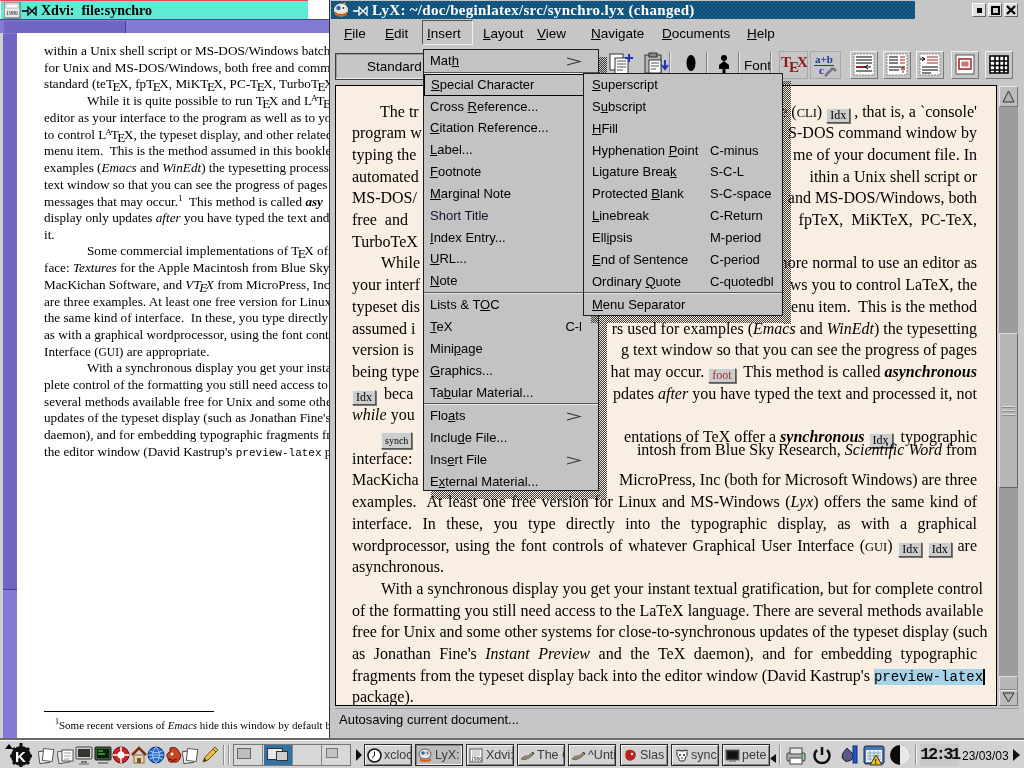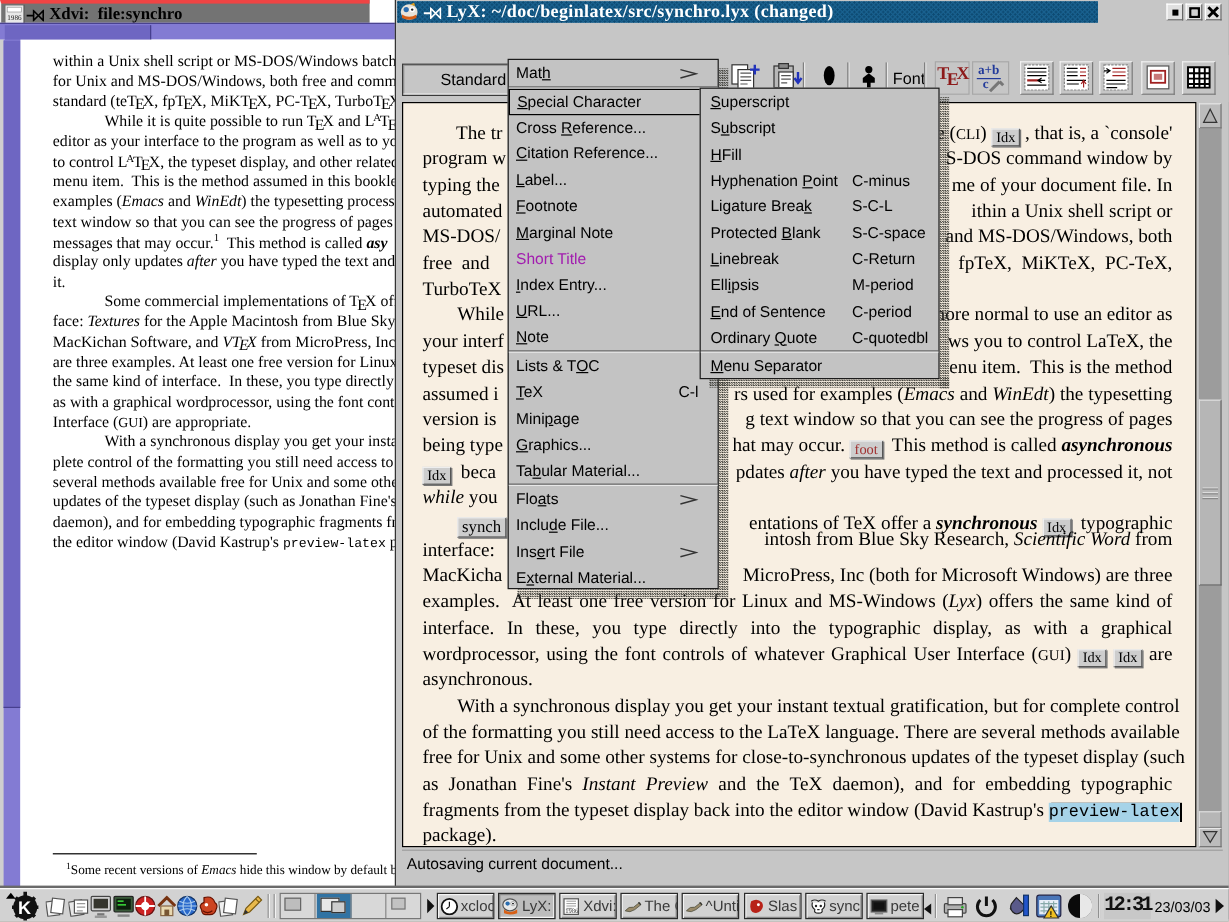--- a/index.html
+++ b/index.html
@@ -20,21 +20,21 @@
 .mi .arr{position:absolute;right:16px;top:7px}
 .tb{position:absolute;top:3px;width:48px;height:22px;background:#d2d2d2;border:1px solid #2a2a2a;box-shadow:inset 1px 1px 0 #f4f4f4,inset -1px -1px 0 #8a8a8a;overflow:hidden;white-space:nowrap}
 .tb svg{position:absolute;left:2px;top:3px}
 .tb span{position:absolute;left:19px;top:3px;font-size:12.5px;color:#3a3a3a}
 .tb.dn{background:#bdbdbd;box-shadow:inset 1px 1px 0 #8a8a8a,inset -1px -1px 0 #f4f4f4}
 </style></head>
 <body>
 
 <div class="ab" id="xdvi" style="left:0;top:0;width:333px;height:740px;background:#fff">
 
-  <div class="ab" style="left:0;top:0;width:308px;height:19px;background:#737373;border-top:3px solid #ef4444;border-left:1px solid #efefef">
+  <div class="ab" style="left:0;top:0;width:308px;height:19px;background:#5eead4;border-top:1px solid #ef4444;border-left:1px solid #efefef">
     <svg class="ab" style="left:3px;top:1px" width="17" height="17">
         <rect x="0" y="0" width="16" height="16" fill="#e8e8e8" stroke="#555"></rect>
         <rect x="2" y="2" width="12" height="4" fill="#fff" stroke="#888" stroke-width="0.5"></rect>
         <text x="2" y="13" font-size="6" fill="#222" font-family="Liberation Serif">1986</text>
       </svg>
     <svg class="ab" style="left:21px;top:5px" width="16" height="10">
         <path d="M0 5 H6" stroke="#000" stroke-width="1.6"></path>
         <path d="M6 1 L6 9 L14 1 L14 9 Z" fill="none" stroke="#000" stroke-width="1.3"></path>
       </svg>
     <div class="ab ser nw" style="left:40px;top:0px;height:19px;line-height:20px;font-weight:bold;font-size:14px;color:#000">Xdvi:&nbsp;&nbsp;file:synchro</div>
@@ -104,20 +104,31 @@
           <div style="width:100%;height:100%;background:#d0d0d0"></div>
         </div>
       </div>
     <div class="ab" style="left:673px;top:2px;width:14px;height:14px;background:#e0e0e0;border:1px solid #fff;border-right-color:#666;border-bottom-color:#666">
         <svg width="12" height="12" style="position:absolute;left:0;top:0">
           <path d="M2 2 L10 10 M10 2 L2 10" stroke="#000" stroke-width="2.4"></path>
         </svg>
       </div>
   </div>
 
+  <div class="ab" style="left:1px;top:19px;width:693px;height:27px;background:#c6c6c6;font-size:13.5px">
+    <div class="ab" style="left:13px;top:7px"><u>F</u>ile</div>
+    <div class="ab" style="left:54px;top:7px"><u>E</u>dit</div>
+    <div class="ab" style="left:91px;top:1px;width:51px;height:25px;border:1px solid #555;border-bottom-color:#eee;border-right-color:#eee"></div>
+    <div class="ab" style="left:96px;top:7px"><u>I</u>nsert</div>
+    <div class="ab" style="left:152px;top:7px"><u>L</u>ayout</div>
+    <div class="ab" style="left:206px;top:7px"><u>V</u>iew</div>
+    <div class="ab" style="left:260px;top:7px"><u>N</u>avigate</div>
+    <div class="ab" style="left:331px;top:7px"><u>D</u>ocuments</div>
+    <div class="ab" style="left:416px;top:7px"><u>H</u>elp</div>
+  </div>
 
   <div class="ab" style="left:1px;top:46px;width:693px;height:39px;background:#c6c6c6">
     <div class="ab" style="left:4px;top:7px;width:156px;height:27px;background:#c6c6c6;border:1px solid #3a3a3a;box-shadow:inset -1px -1px 0 #eee,inset 1px 1px 0 #9a9a9a;font-size:13.5px;text-align:left;padding-left:31px;line-height:25px">Standard</div>
 
     <svg class="ab" style="left:276px;top:6px" width="30" height="27">
         <rect x="3" y="2" width="13" height="16" fill="#fff" stroke="#333"></rect>
         <rect x="8" y="6" width="13" height="16" fill="#fff" stroke="#333"></rect>
         <path d="M10 9 h9 M10 12 h9 M10 15 h9 M10 18 h6" stroke="#555" stroke-width="1"></path>
         <path d="M22 2 v8 M18 6 h8" stroke="#2233bb" stroke-width="2"></path>
       </svg>
@@ -208,21 +219,21 @@
     <div class="ab nw" style="right:19px;top:211.8px">enu item.&nbsp; This is the method</div>
     <div class="ab nw" style="left:16px;top:233.5px">assumed i</div>
     <div class="ab nw" style="right:19px;top:233.5px">rs used for examples (<i>Emacs</i> and <i>WinEdt</i>) the typesetting</div>
     <div class="ab nw" style="left:16px;top:255.2px">version is</div>
     <div class="ab nw" style="right:19px;top:255.2px">g text window so that you can see the progress of pages</div>
     <div class="ab nw" style="left:16px;top:276.9px">being type</div>
     <div class="ab nw" style="right:19px;top:276.9px">hat may occur. <span class="inset" style="color:#a03030">foot</span>&nbsp; This method is called <b><i>asynchronous</i></b></div>
     <div class="ab nw" style="left:16px;top:298.6px"><span class="inset">Idx</span>&nbsp; beca</div>
     <div class="ab nw" style="right:19px;top:298.6px">pdates <i>after</i> you have typed the text and processed it, not</div>
     <div class="ab nw" style="left:16px;top:320.3px"><i>while</i> you</div>
-    <div class="ab nw" style="left:45px;top:342px"><span class="inset" style="font-size:14px;line-height:15px">synch</span></div>
+    <div class="ab nw" style="left:45px;top:342px"><span class="inset" style="font-size:10px;line-height:15px">synch</span></div>
     <div class="ab nw" style="right:19px;top:342px">entations of TeX offer a <b><i>synchronous</i></b> <span class="inset">Idx</span>&nbsp; typographic</div>
     <div class="ab nw" style="left:16px;top:363.7px">interface:</div>
     <div class="ab nw" style="right:19px;top:355px">intosh from Blue Sky Research, <i>Scientific Word</i> from</div>
     <div class="ab nw" style="left:16px;top:385.4px">MacKicha</div>
     <div class="ab nw" style="right:19px;top:385.4px">MicroPress, Inc (both for Microsoft Windows) are three</div>
     <div class="ab jl" style="left:16px;top:407.1px">examples.&nbsp; At least one free version for Linux and MS-Windows (<i>Lyx</i>) offers the same kind of</div>
     <div class="ab jl" style="left:16px;top:428.8px">interface. In these, you type directly into the typographic display, as with a graphical</div>
     <div class="ab jl" style="left:16px;top:450.5px">wordprocessor, using the font controls of whatever Graphical User Interface (<span style="font-size:12.5px">GUI</span>) <span class="inset">Idx</span> <span class="inset">Idx</span> are</div>
     <div class="ab nw" style="left:16px;top:472.2px">asynchronous.</div>
     <div class="ab jl" style="left:16px;top:493.9px;text-indent:29px">With a synchronous display you get your instant textual gratification, but for complete control</div>
@@ -257,21 +268,21 @@
   <div class="mi">Mat<u>h</u><svg class="arr" width="16" height="9">
         <path d="M1 1 L14 4.5 L1 8" fill="none" stroke="#333" stroke-width="1.2"></path>
       </svg></div>
   <div class="msep"></div>
   <div class="mi" style="border:1px solid #000;height:21.7px;line-height:19.7px"><u>S</u>pecial Character</div>
   <div class="mi">Cross <u>R</u>eference...</div>
   <div class="mi"><u>C</u>itation Reference...</div>
   <div class="mi"><u>L</u>abel...</div>
   <div class="mi"><u>F</u>ootnote</div>
   <div class="mi"><u>M</u>arginal Note</div>
-  <div class="mi" style="color:#a21caf">Short Title</div>
+  <div class="mi" style="color:#0f172a">Short Title</div>
   <div class="mi"><u>I</u>ndex Entry...</div>
   <div class="mi"><u>U</u>RL...</div>
   <div class="mi"><u>N</u>ote</div>
   <div class="msep"></div>
   <div class="mi">Lists &amp; T<u>O</u>C</div>
   <div class="mi"><u>T</u>eX<span class="ab" style="right:16px;top:0">C-l</span></div>
   <div class="mi">Mini<u>p</u>age</div>
   <div class="mi"><u>G</u>raphics...</div>
   <div class="mi">Ta<u>b</u>ular Material...</div>
   <div class="msep"></div>

